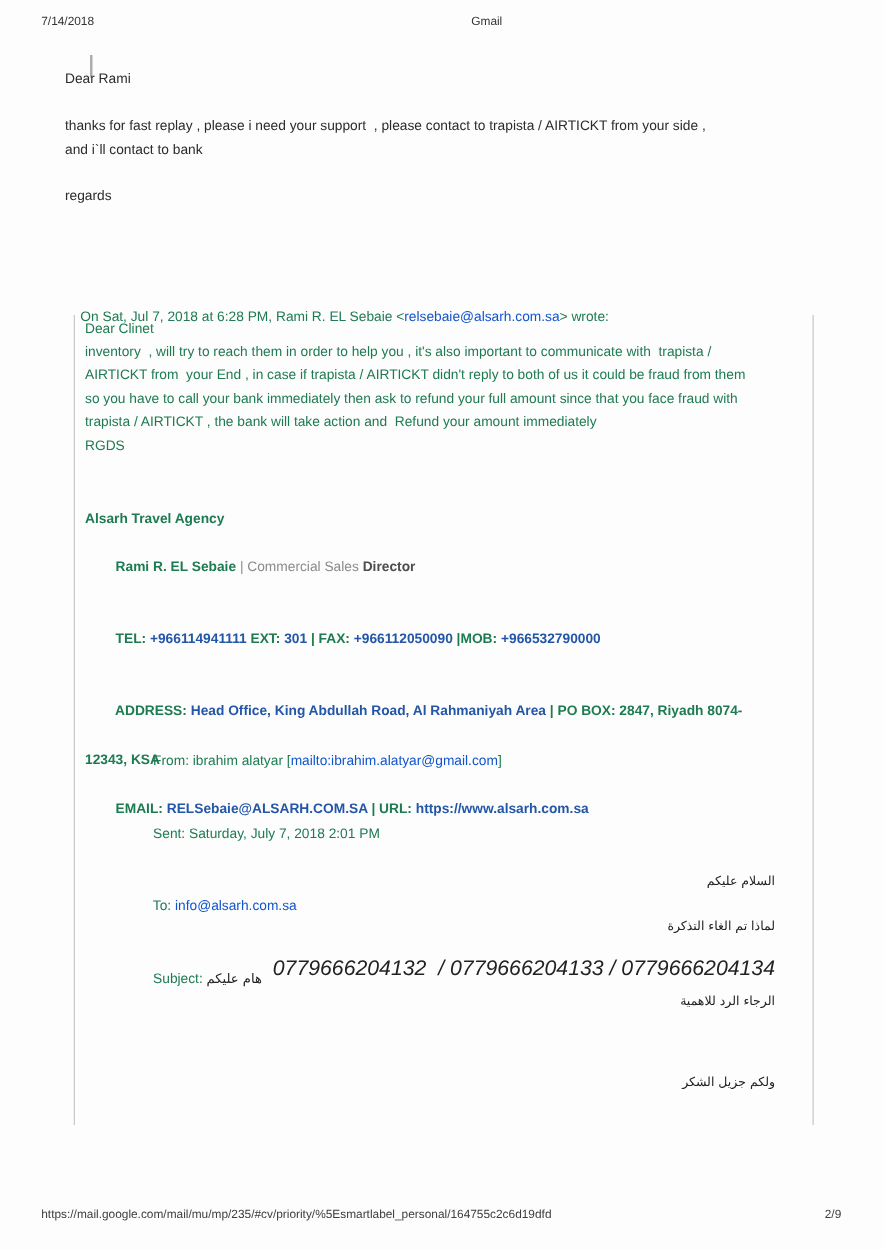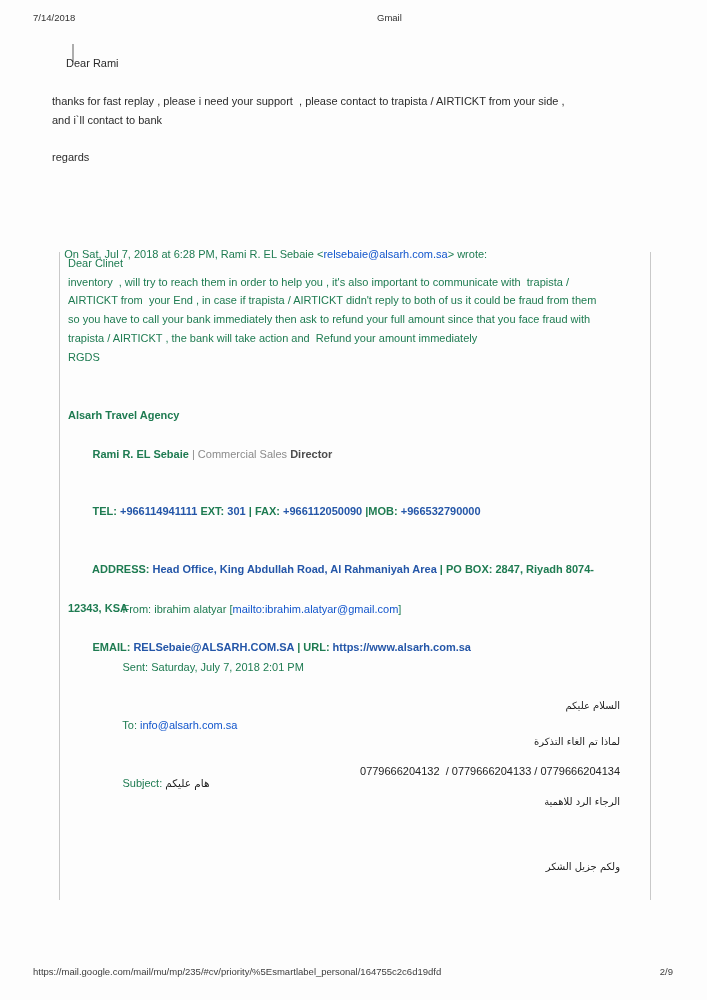--- a/index.html
+++ b/index.html
@@ -53,21 +53,21 @@
 <body>
 
 <div class="page">
 
   <div class="abs fs9 hdr" style="left:33px; top:12px;">7/14/2018</div>
   <div class="abs fs9 hdr" style="left:377px; top:12px;">Gmail</div>
 
 
   <div class="cursor-bar"></div>
 
-  <div class="abs fs11" style="left:52px; top:57px;margin-left:14px;">Dear Rami</div>
+  <div class="abs fs11" style="left:52px; top:57px;">Dear Rami</div>
   <div class="abs fs11" style="left:52px; top:95px;">thanks for fast replay , please i need your support  , please contact to trapista / AIRTICKT from your side ,</div>
   <div class="abs fs11" style="left:52px; top:114px;">and i`ll contact to bank</div>
   <div class="abs fs11" style="left:52px; top:151px;">regards</div>
 
   <div class="abs fs11 g" style="left:52px; top:236px;">
     <span>On Sat, Jul 7, 2018 at 6:28 PM, Rami R. EL Sebaie &lt;</span><span class="blue">relsebaie@alsarh.com.sa</span><span>&gt; wrote:</span>
   </div>
 
   <div class="quote">
 
@@ -107,21 +107,21 @@
       <div class="ln">
         <span class="g b">To: </span><span class="blue">info@alsarh.com.sa</span>
       </div>
       <div class="ln">
         <span class="g b">Subject: </span><span class="g ar" style="font-size:10.5px" dir="rtl">هام عليكم</span>
       </div>
     </div>
 
     <div class="ar-line ar" style="top:448px;" dir="rtl">السلام عليكم</div>
     <div class="ar-line ar" style="top:484px;" dir="rtl">لماذا تم الغاء التذكرة</div>
-    <div class="ar-line" style="top:513px; font-size:11px; color:#222;">0779666204132  / 0779666204133 / 0779666204134</div>
+    <div class="ar-line" style="top:513px; font-size:17px; color:#222;font-style:italic;">0779666204132  / 0779666204133 / 0779666204134</div>
     <div class="ar-line ar" style="top:544px;" dir="rtl">الرجاء الرد للاهمية</div>
     <div class="ar-line ar" style="top:609px;" dir="rtl">ولكم جزيل الشكر</div>
 
   </div>
 
   <div class="abs fs9 footer" style="left:33px; top:966px;">https://mail.google.com/mail/mu/mp/235/#cv/priority/%5Esmartlabel_personal/164755c2c6d19dfd</div>
   <div class="abs fs9 footer" style="right:34px; top:966px;">2/9</div>
 
 </div>
 

